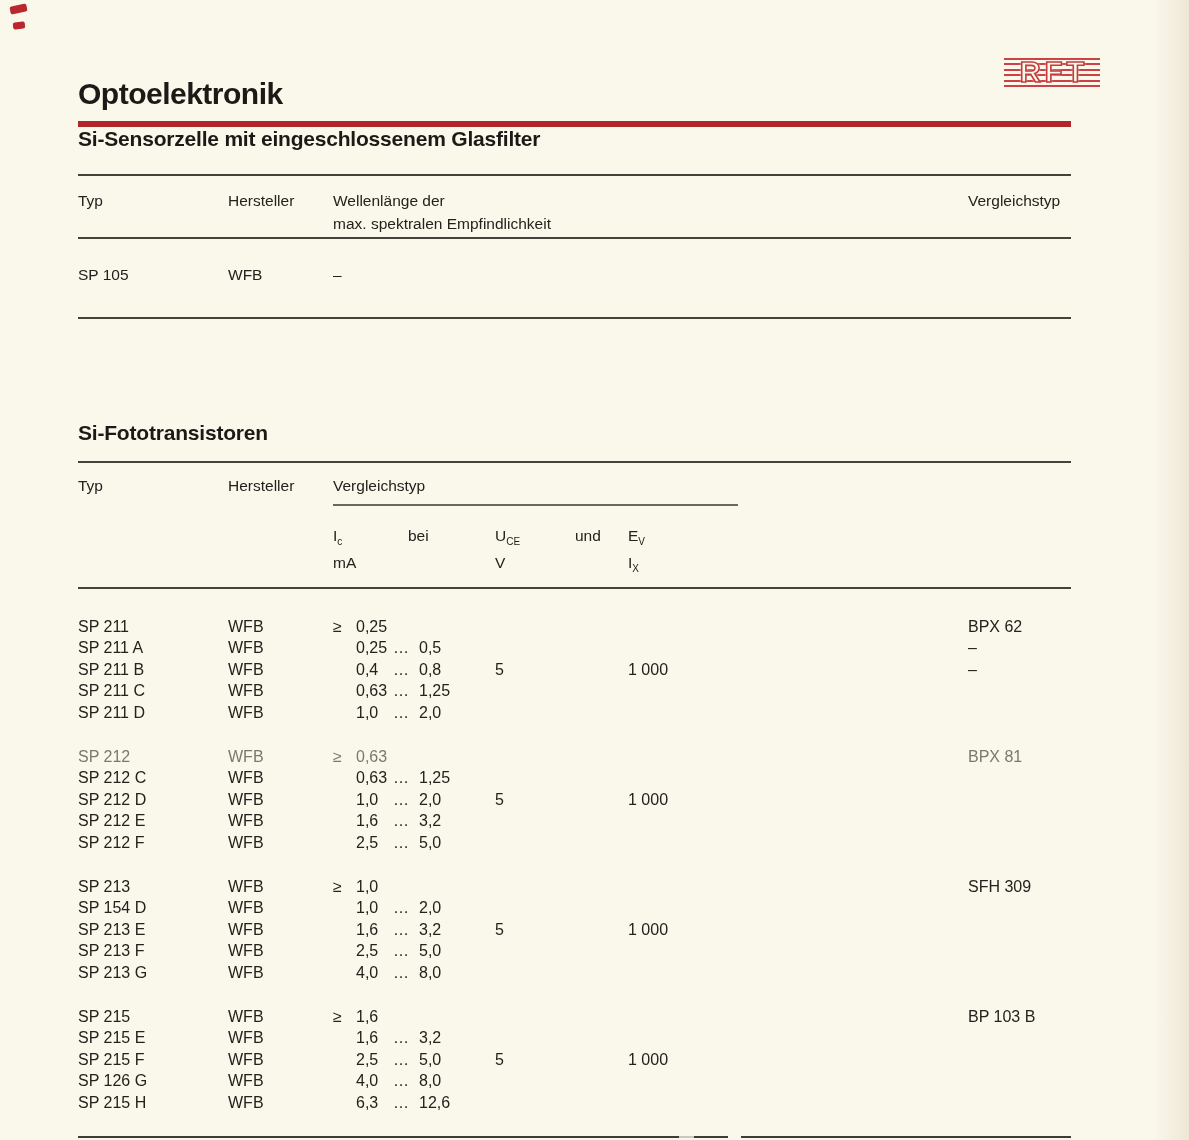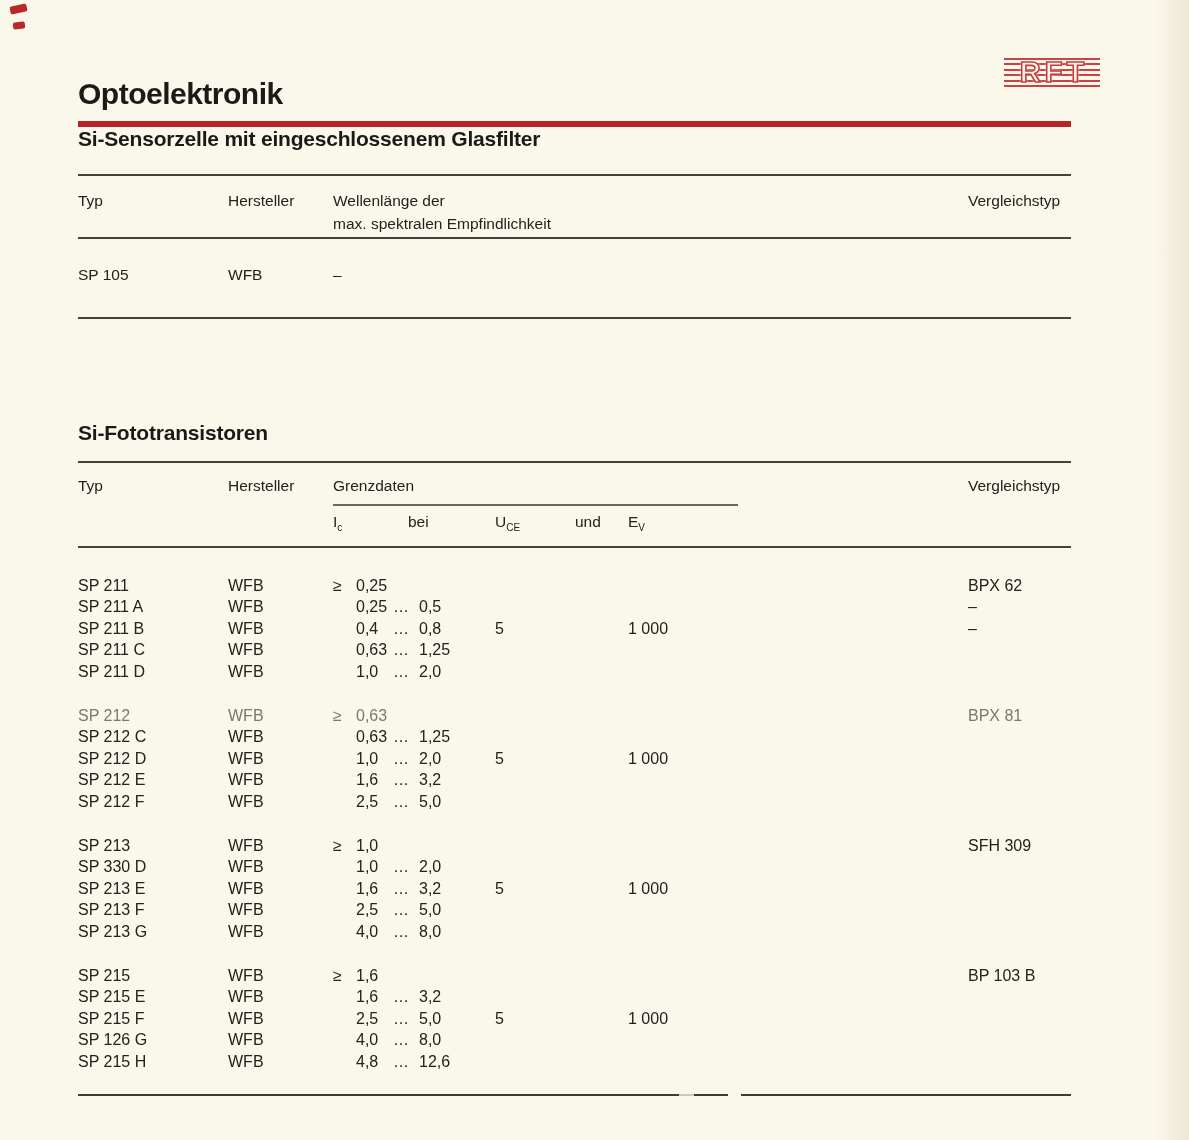--- a/index.html
+++ b/index.html
@@ -45,21 +45,21 @@
   .t1-head{display:flex;font-size:15.5px;line-height:23px;padding-top:13px}
   .t1-row{display:flex;font-size:15.5px;padding-top:27px}
   .rule-after-row1{margin-top:33px}
   .lambda{font-style:italic;font-family:"DejaVu Serif",serif}
   sub{font-size:10px}
 
   .rule-t2-top{margin-top:16px}
   .t2-head{display:flex;font-size:15.5px;padding-top:14px}
   .grenz-underline{width:405px;margin-left:255px;margin-top:9px}
   .t2-sub{padding-left:255px;font-size:15.5px;line-height:21px}
-  .sub-line1{display:flex;margin-top:5px}
+  .sub-line1{display:flex;margin-top:19px}
   .sub-line2{display:flex}
   .sh-ic{width:75px}.sh-bei{width:87px}.sh-uce{width:80px}.sh-und{width:53px}
   .sh-ma{width:162px}.sh-v{width:133px}
   .rule-t2-bottom{margin-top:8px}
 
   .tbody{padding-top:27px}
   .tgroup{margin-bottom:22px}
   .trow{display:flex;font-size:16px;line-height:21.6px}
   .c-typ{width:150px}
   .c-her{width:105px}
@@ -111,33 +111,37 @@
     <span class="col-ver">–</span>
   </div>
   <div class="hrule rule-after-row1"></div>
 
   <h2 class="section-heading s2-heading">Si-Fototransistoren</h2>
   <div class="hrule rule-t2-top"></div>
 
   <div class="t2-head">
     <span class="col-typ">Typ</span>
     <span class="col-her">Hersteller</span>
-    <span class="col-wert">Grenzdaten</span>
     <span class="col-ver">Vergleichstyp</span>
   </div>
   <div class="thin grenz-underline"></div>
 
   <div class="t2-sub">
     <div class="sub-line1">
       <span class="sh-ic"><span>I</span><sub>c</sub></span>
       <span class="sh-bei">bei</span>
       <span class="sh-uce"><span>U</span><sub>CE</sub></span>
       <span class="sh-und">und</span>
       <span><span>E</span><sub>V</sub></span>
     </div>
+    <div class="sub-line2">
+      <span class="sh-ma">mA</span>
+      <span class="sh-v">V</span>
+      <span><span>I</span><sub>X</sub></span>
+    </div>
   </div>
   <div class="hrule rule-t2-bottom"></div>
 
   <div class="tbody">
     <div class="tgroup">
   <div class="trow">
     <span class="c-typ">SP 211</span>
     <span class="c-her">WFB</span>
     <span class="c-ic">
       <span class="ic-ge">≥</span>
@@ -286,21 +290,21 @@
       <span class="ic-min">1,0</span>
       <span class="ic-dots"></span>
       <span class="ic-max"></span>
     </span>
     <span class="c-uce"></span>
     <span class="c-ev"></span>
     <span class="c-ver">SFH 309</span>
   </div>
 
   <div class="trow">
-    <span class="c-typ">SP 330 D</span>
+    <span class="c-typ">SP 154 D</span>
     <span class="c-her">WFB</span>
     <span class="c-ic">
       <span class="ic-ge"></span>
       <span class="ic-min">1,0</span>
       <span class="ic-dots">…</span>
       <span class="ic-max">2,0</span>
     </span>
     <span class="c-uce"></span>
     <span class="c-ev"></span>
     <span class="c-ver"></span>
@@ -403,21 +407,21 @@
     <span class="c-uce"></span>
     <span class="c-ev"></span>
     <span class="c-ver"></span>
   </div>
 
   <div class="trow">
     <span class="c-typ">SP 215 H</span>
     <span class="c-her">WFB</span>
     <span class="c-ic">
       <span class="ic-ge"></span>
-      <span class="ic-min">4,8</span>
+      <span class="ic-min">6,3</span>
       <span class="ic-dots">…</span>
       <span class="ic-max">12,6</span>
     </span>
     <span class="c-uce"></span>
     <span class="c-ev"></span>
     <span class="c-ver"></span>
   </div>
 </div>
   </div>
 

